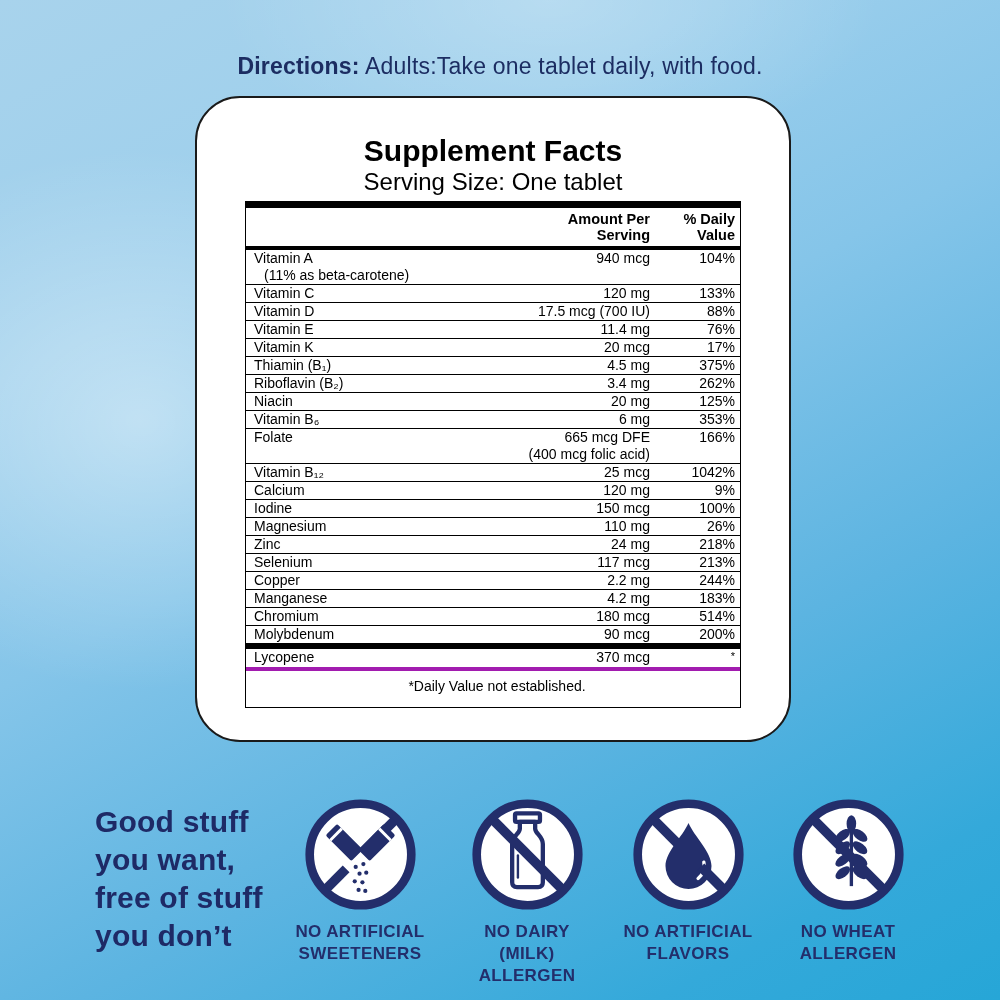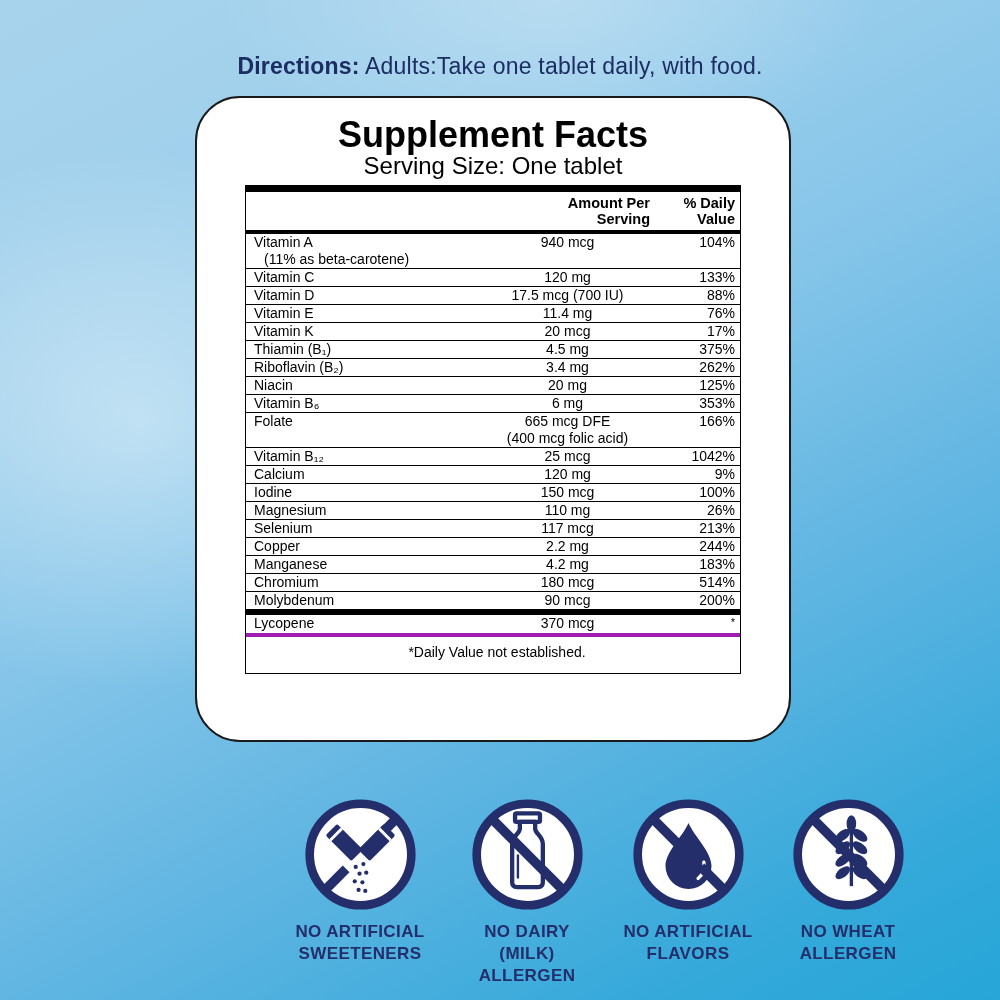--- a/index.html
+++ b/index.html
@@ -19,35 +19,35 @@
     position:absolute; top:37px; left:0; width:100%;
     text-align:center; font-size:23px; letter-spacing:0.2px; color:#1c2d62;margin-top:16px;
   }
   .dir-label { font-weight:bold; }
 
   
   .card {
     position:absolute; left:195px; top:96px; width:596px; height:646px;
     background:#fff; border:2px solid #1a1a1a; border-radius:45px;
   }
-  .card-title { padding-top:20px; text-align:center; font-size:36px; line-height:34px; font-weight:bold; color:#000; }
+  .card-title { padding-top:36px; text-align:center; font-size:30px; line-height:34px; font-weight:bold; color:#000; }
   .card-serving { margin-top:2px; text-align:center; font-size:24px; line-height:23px; color:#000; }
 
   .facts { margin:8px 48px 0; border:1px solid #000; border-top:7px solid #000; }
   table.facts-table { width:100%; border-collapse:collapse; color:#000; font-size:14px; }
   col.c-amt-col { width:165px; }
   col.c-dv-col  { width:90px; }
   thead th {
     font-weight:bold; text-align:right; vertical-align:bottom;
     padding:3px 0 3px; border-bottom:4px solid #000; font-size:14.5px; line-height:16px;
   }
   thead th.h-dv { padding-right:5px; }
   tbody td { border-bottom:1px solid #000; vertical-align:top; line-height:17px; padding:0; }
   td.c-name { text-align:left; padding-left:8px; }
-  td.c-amt  { text-align:center; }
+  td.c-amt  { text-align:right; }
   td.c-dv   { text-align:right; padding-right:5px; }
   .n-sub { padding-left:10px; }
   tbody.lyco td { border-top:6px solid #000; border-bottom:4px solid #a21caf; }
   .dv-star { font-size:11px; position:relative; top:-2px; }
   tbody.footnote td { border-bottom:none; padding:7px 0 12px 8px; text-align:center; }
 
   
   .tagline {
     position:absolute; left:95px; top:803px;
     color:#1e2a66; font-size:30px; line-height:38px; font-weight:bold; letter-spacing:0.2px;
@@ -246,20 +246,31 @@
 
     </td>
     <td class="c-amt">
       <div class="a-main">110 mg</div>
 
     </td>
     <td class="c-dv">26%</td>
   </tr>
             <tr>
     <td class="c-name">
+      <div class="n-main">Zinc</div>
+
+    </td>
+    <td class="c-amt">
+      <div class="a-main">24 mg</div>
+
+    </td>
+    <td class="c-dv">218%</td>
+  </tr>
+            <tr>
+    <td class="c-name">
       <div class="n-main">Selenium</div>
 
     </td>
     <td class="c-amt">
       <div class="a-main">117 mcg</div>
 
     </td>
     <td class="c-dv">213%</td>
   </tr>
             <tr>
@@ -316,20 +327,26 @@
         </tbody>
         <tbody class="footnote">
           <tr>
             <td colspan="3">*Daily Value not established.</td>
           </tr>
         </tbody>
       </table>
     </div>
   </div>
 
+  <div class="tagline">
+    <div>Good stuff</div>
+    <div>you want,</div>
+    <div>free of stuff</div>
+    <div>you don’t</div>
+  </div>
 
   <div class="badges">
 
     <div class="badge" style="left:275px">
       <div class="badge-icon">
         <svg viewBox="0 0 120 120" aria-hidden="true">
           <circle cx="60" cy="60" r="53" fill="#fff" stroke="var(--navy)" stroke-width="9"></circle>
           <line x1="95" y1="25" x2="75" y2="45" stroke="var(--navy)" stroke-width="10"></line>
           <line x1="45" y1="75" x2="25" y2="95" stroke="var(--navy)" stroke-width="10"></line>
           <g fill="var(--navy)">

